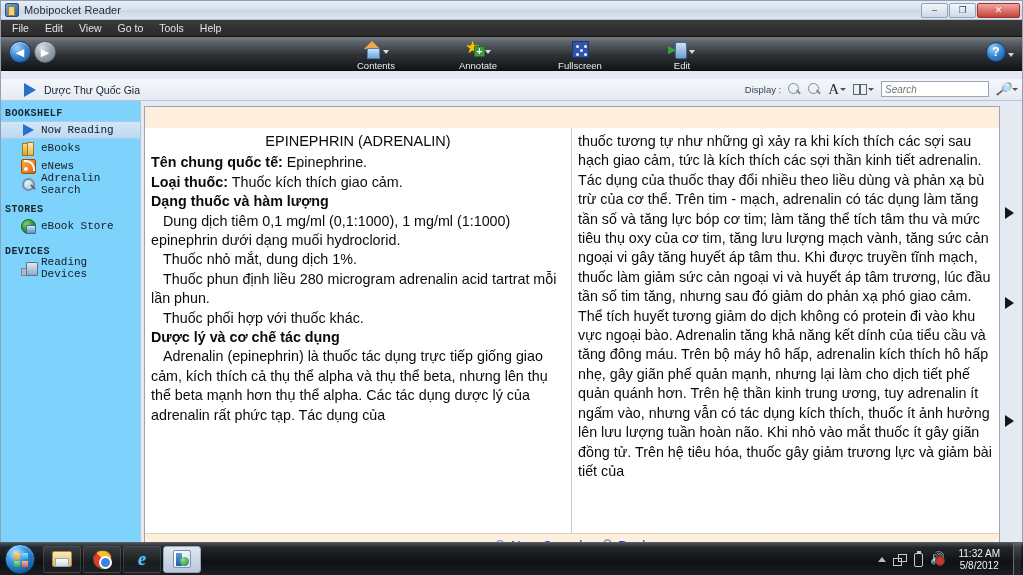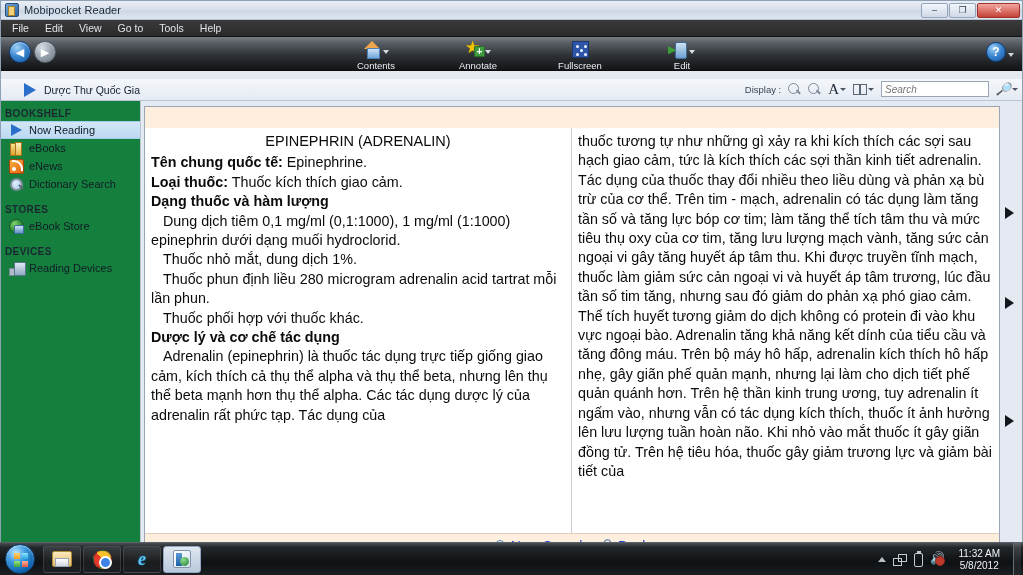--- a/index.html
+++ b/index.html
@@ -182,29 +182,29 @@
     border: 0; outline: 0; width: 100%; font-size: 10px; font-style: italic;
     color: #5a6673; font-family: "Liberation Sans", sans-serif; background: transparent;
   }
   .search-mag { font-size: 12px; color: #2a5fa8; font-style: italic; }
 
   
   .body { display: flex; height: 464px; background: #e4e9f2; }
 
   
   .sidebar {
-    width: 140px; background: #15803d; border-right: 1px solid #b9c4d4;
-    padding-top: 4px; font-size: 11px; color: #16202c;
+    width: 140px; background: #7dd3fc; border-right: 1px solid #b9c4d4;
+    padding-top: 4px; font-size: 11px; color: #16202c; font-family: Liberation Mono, monospace;
   }
   .grouphdr {
     font-size: 10px; font-weight: bold; color: #1b2632; letter-spacing: .4px;
     padding: 3px 0 2px 4px;
   }
   .navrow {
-    display: flex; align-items: center; gap: 5px; padding: 2px 0 2px 8px; height: 18px;
+    display: flex; align-items: center; gap: 5px; padding: 2px 0 2px 20px; height: 18px;
   }
   .navrow.selected {
     background: linear-gradient(180deg,#d3e6f7,#bcd9f2); border-top: 1px solid #a7cdee; border-bottom: 1px solid #a7cdee;
   }
   .navrow .lbl { font-size: 11px; color: #111b26; }
   .ic { width: 15px; height: 15px; position: relative; flex: 0 0 15px; }
   .ic-play { }
   .ic-play:before {
     content:""; position:absolute; left:2px; top:1px; width:0; height:0;
     border-top: 6.5px solid transparent; border-bottom: 6.5px solid transparent;
@@ -575,21 +575,21 @@
         <div class="navrow">
           <span class="ic ic-books"></span>
           <span class="lbl">eBooks</span>
         </div>
         <div class="navrow">
           <span class="ic ic-rss"></span>
           <span class="lbl">eNews</span>
         </div>
         <div class="navrow">
           <span class="ic ic-mag"></span>
-          <span class="lbl">Dictionary Search</span>
+          <span class="lbl">Adrenalin Search</span>
         </div>
 
         <div class="grouphdr" style="margin-top:8px">STORES</div>
         <div class="navrow">
           <span class="ic ic-globe"></span>
           <span class="lbl">eBook Store</span>
         </div>
 
         <div class="grouphdr" style="margin-top:8px">DEVICES</div>
         <div class="navrow">

